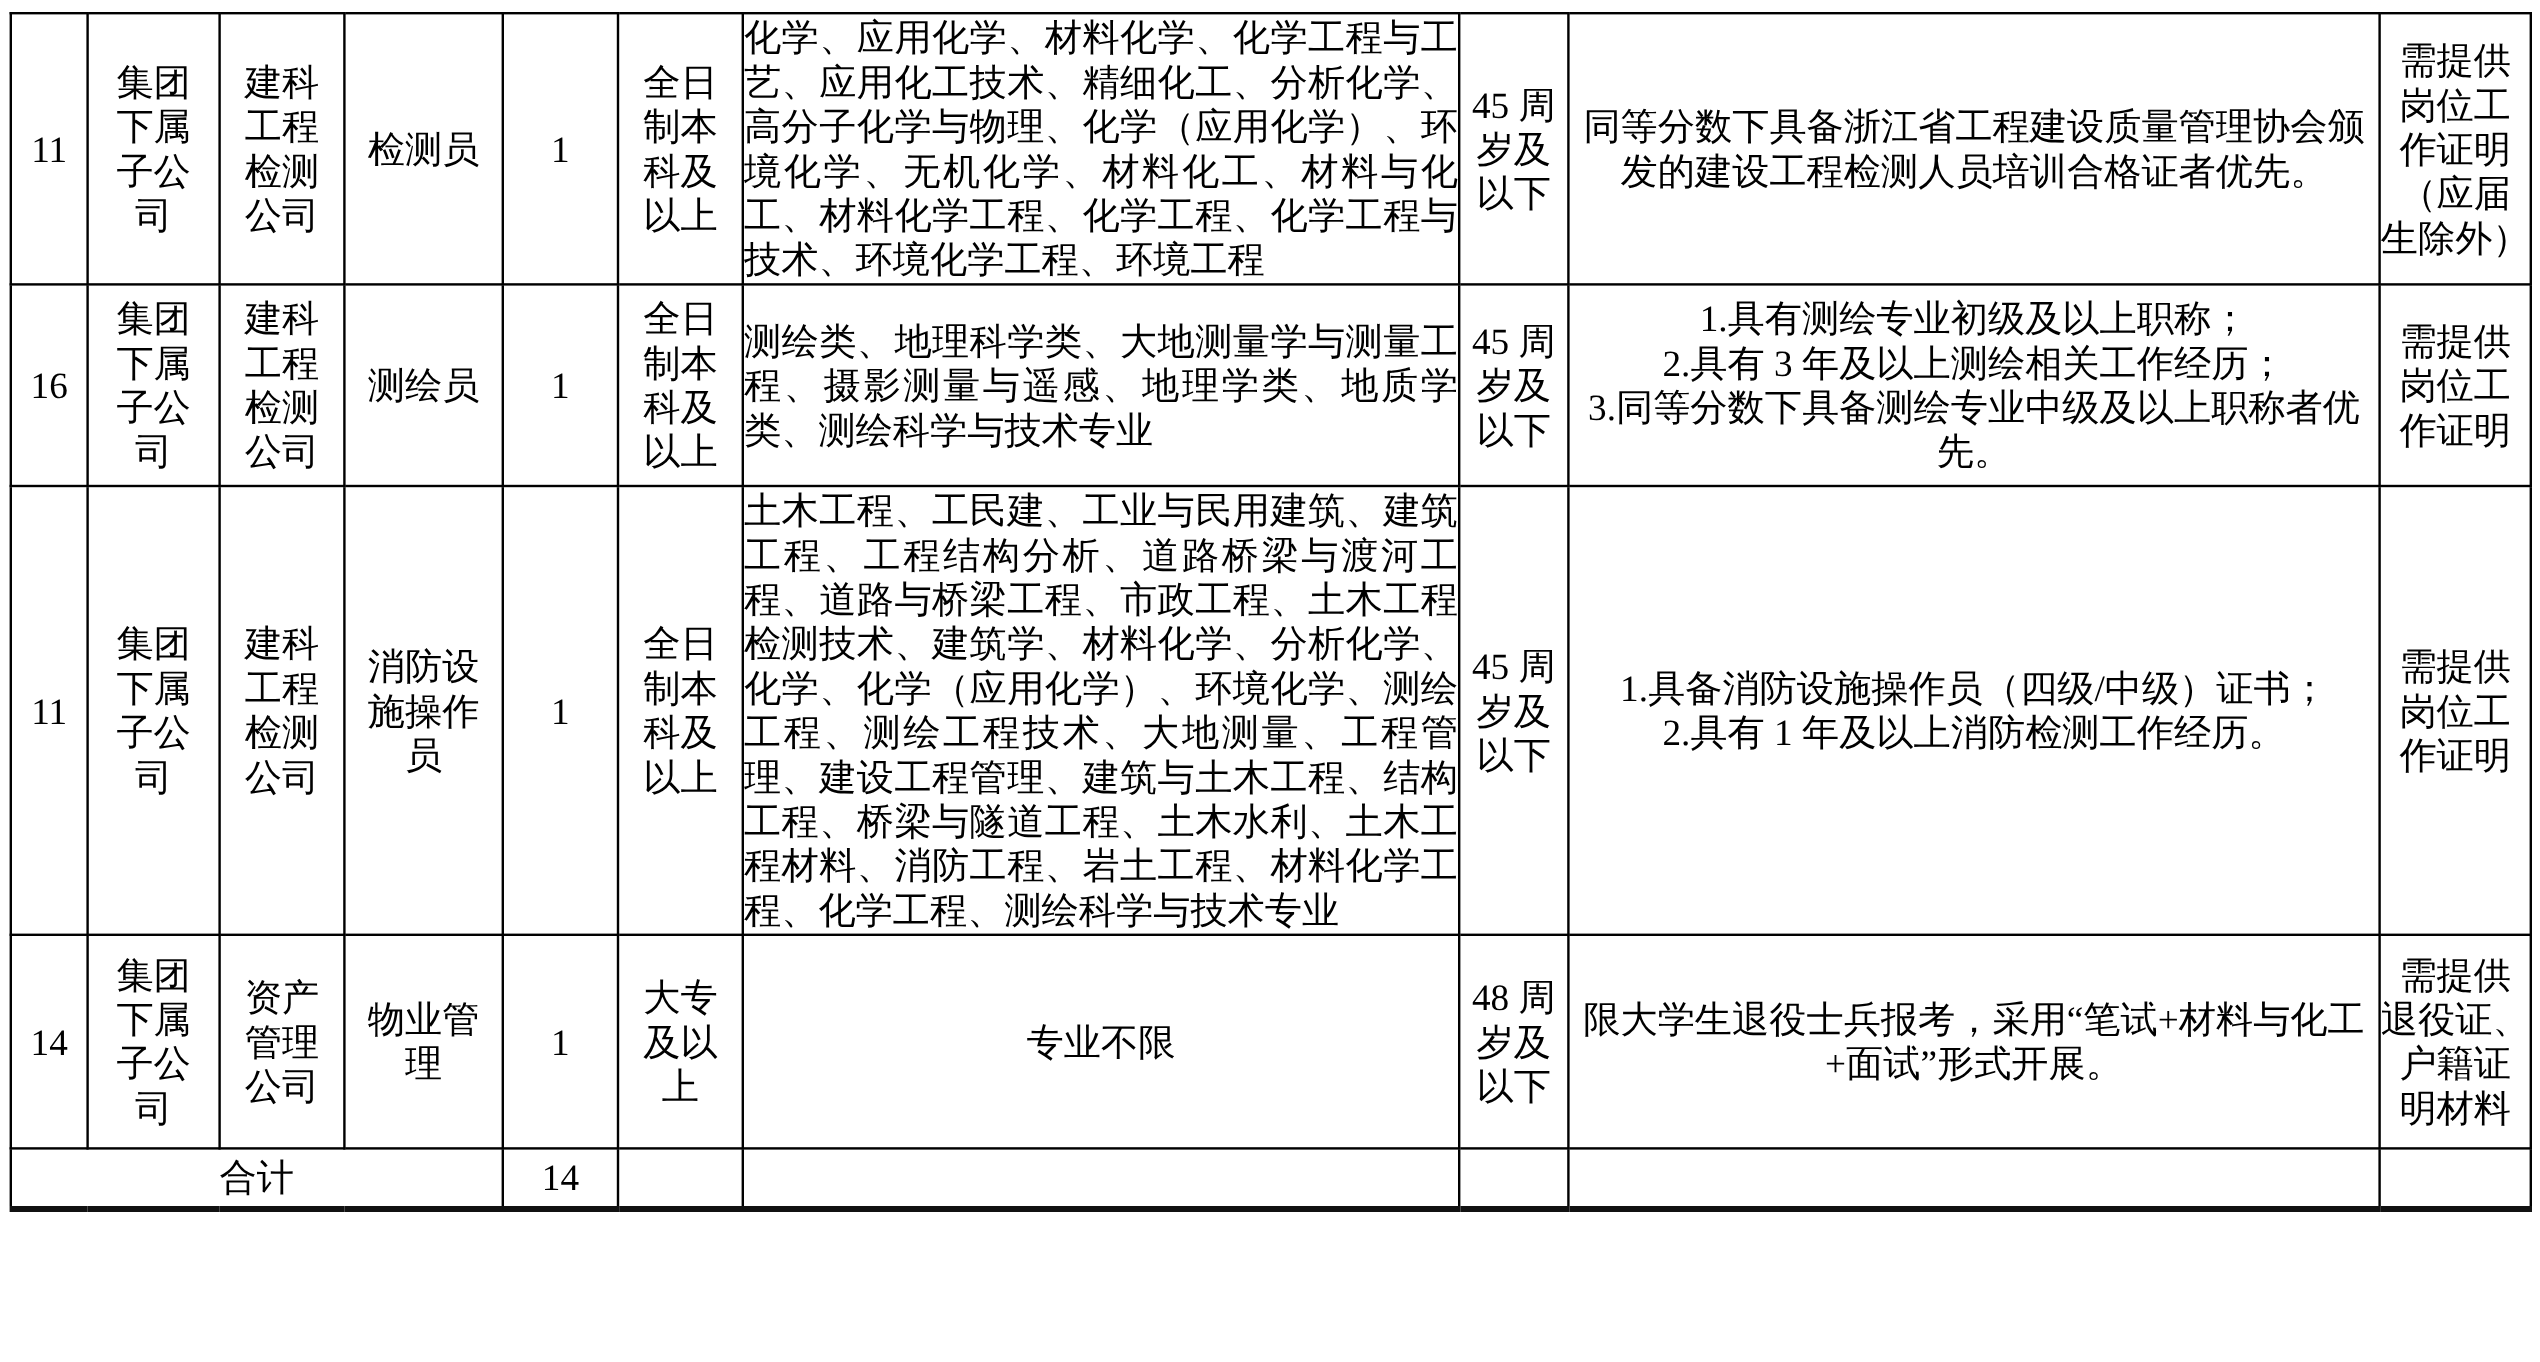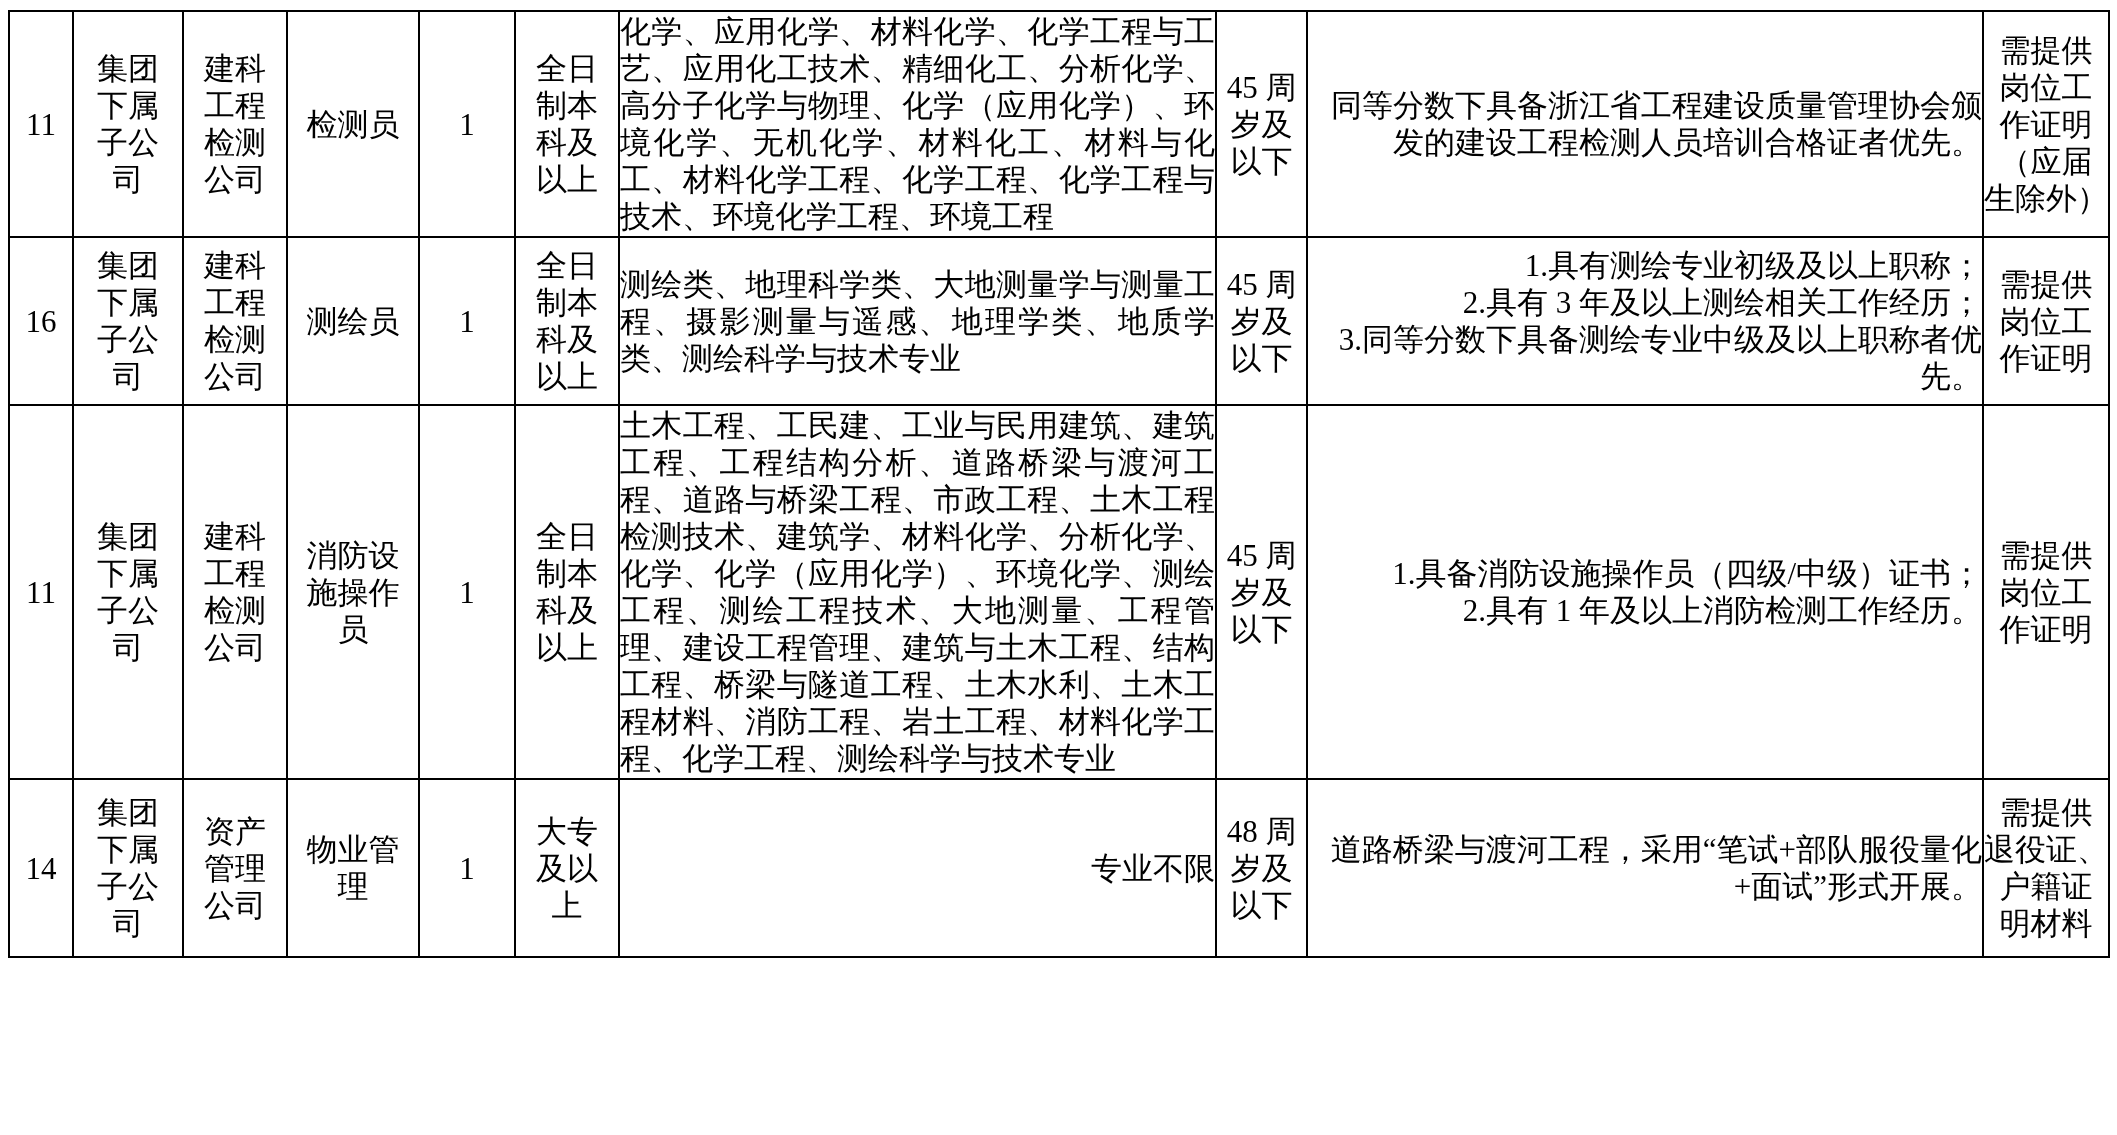--- a/index.html
+++ b/index.html
@@ -40,21 +40,21 @@
   td.c-center { text-align: center; }
   td.pre { white-space: pre-line; }
   td.c-just {
     text-align: justify;
     text-justify: inter-character;
     word-break: break-all;
     padding: 2px 8px;
     margin-left: 39px;
   }
   td.c-left {
-    text-align: right;
+    text-align: center;
     word-break: break-all;
     white-space: pre-line;
     padding: 2px 12px 2px 14px;
   }
   .footnote {
     position: absolute;
     left: 130px;
     top: 1066px;
     font-size: 33px;
     line-height: 46px;
@@ -176,23 +176,32 @@
         <td class="c-center pre">物业管
 理</td>
         <td class="c-center">1</td>
         <td class="c-center pre">大专
 及以
 上</td>
         <td class="c-left">专业不限</td>
         <td class="c-center pre">48 周
 岁及
 以下</td>
-        <td class="c-left">道路桥梁与渡河工程，采用“笔试+部队服役量化+面试”形式开展。</td>
+        <td class="c-left">限大学生退役士兵报考，采用“笔试+材料与化工+面试”形式开展。</td>
         <td class="c-center pre">需提供
 退役证、
 户籍证
 明材料</td>
       </tr>
+      <tr style="height:50px" class="total-row">
+        <td colspan="4" class="c-center">合计</td>
+        <td class="c-center">14</td>
+        <td></td>
+        <td></td>
+        <td></td>
+        <td></td>
+        <td></td>
+      </tr>
     </tbody>
   </table>
 
 
 </div>
 
 </body></html>

